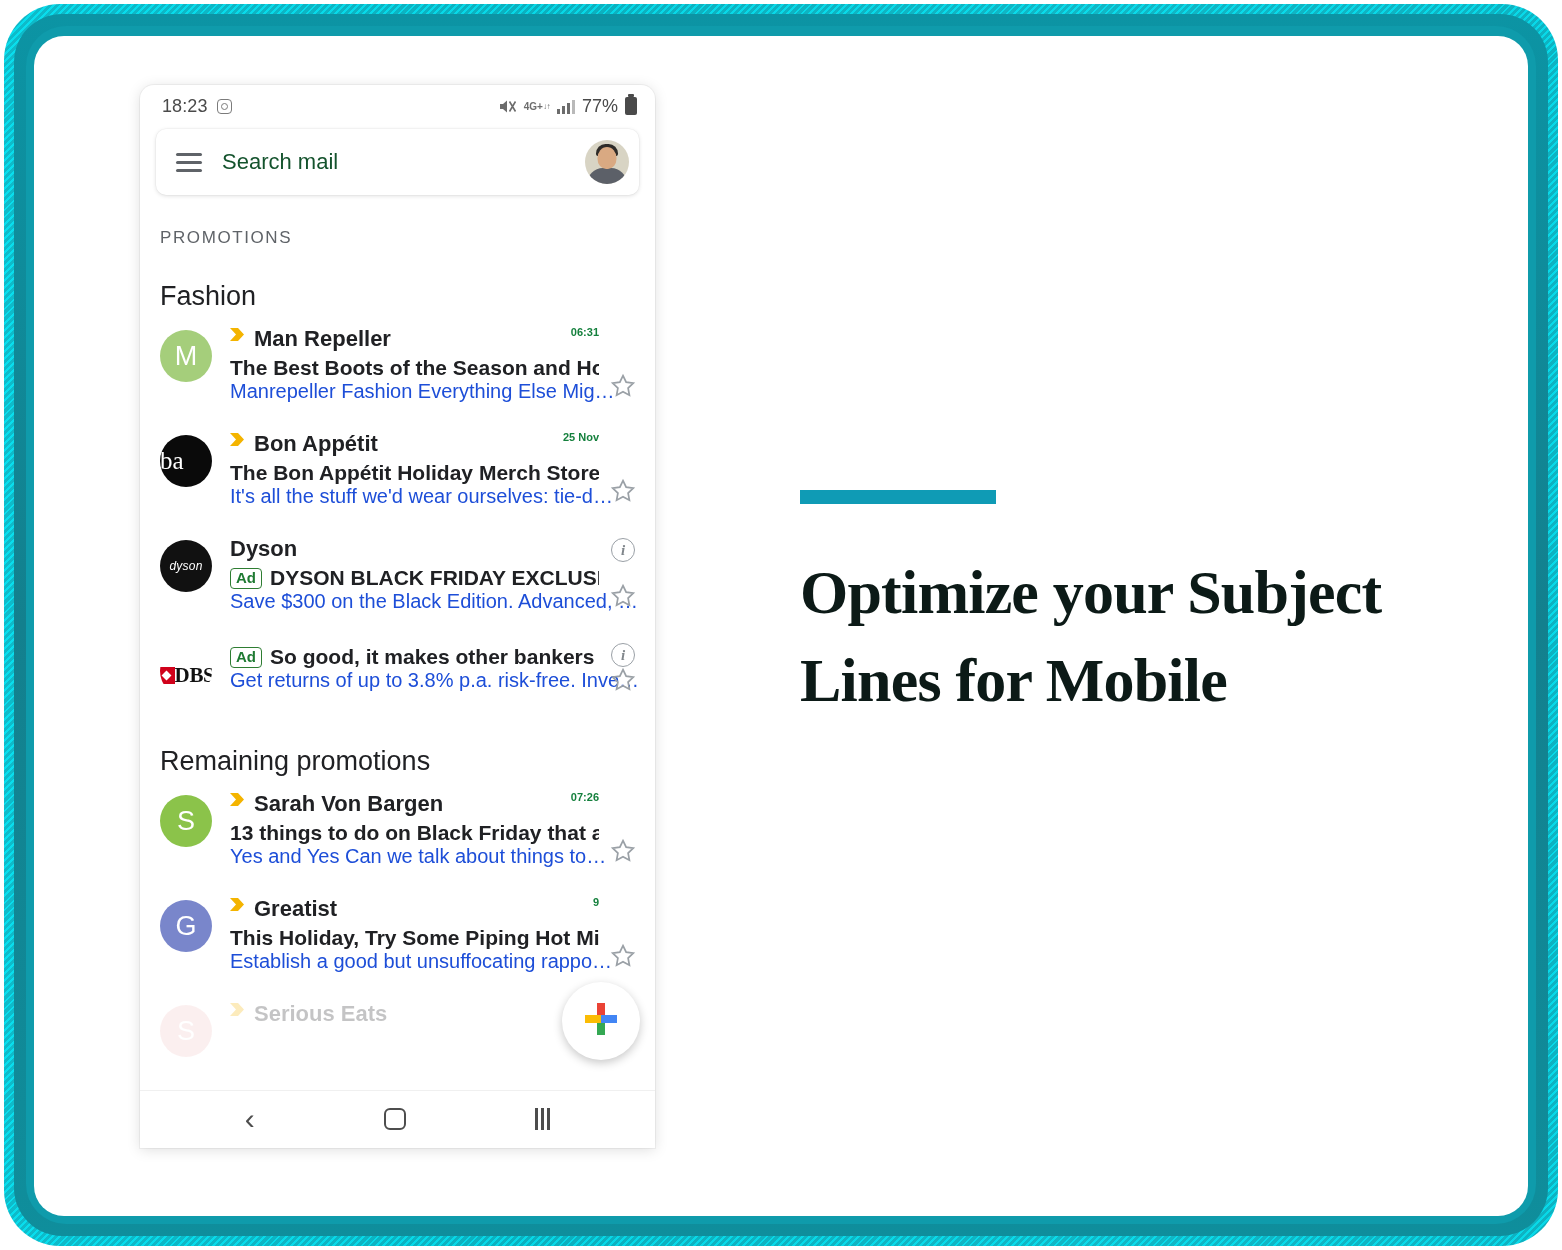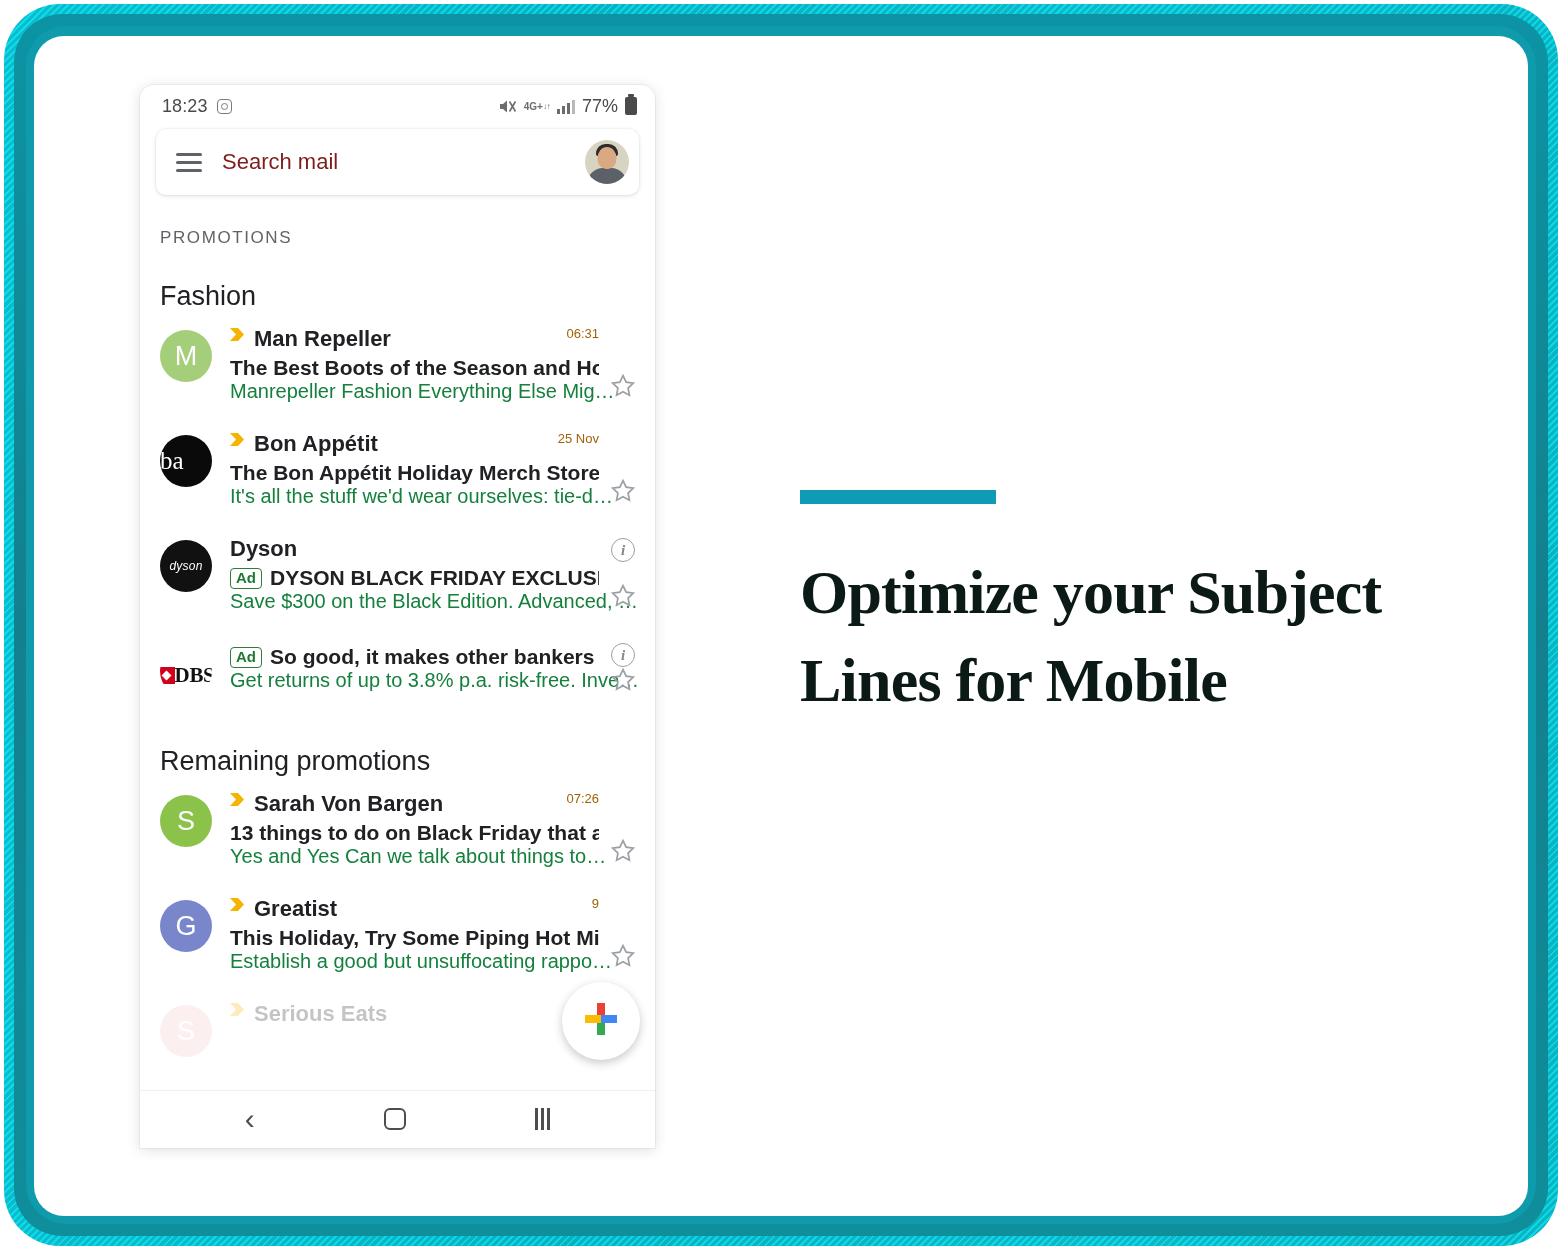--- a/index.html
+++ b/index.html
@@ -97,21 +97,21 @@
     height: 66px;
     background: #ffffff;
     border-radius: 10px;
     box-shadow: 0 1px 4px rgba(0,0,0,.13), 0 0 0 .5px rgba(0,0,0,.04);
     display: flex; align-items: center;
     padding: 0 10px 0 20px;
   }
   .hamburger { width: 26px; display: flex; flex-direction: column; gap: 5px; cursor: pointer; }
   .hamburger span { display:block; height: 3px; background: #5f6368; border-radius: 2px; }
   .search-placeholder {
-    margin-left: 20px; font-size: 22px; color: #7f1d1d; flex: 1;
+    margin-left: 20px; font-size: 22px; color: #14532d; flex: 1;
   }
   .avatar-photo {
     width: 44px; height: 44px; border-radius: 50%;
     background: #d8d4c4;
     position: relative; overflow: hidden; flex: 0 0 auto;
   }
   .avatar-photo .head {
     position:absolute; left:50%; top:7px; transform:translateX(-50%);
     width:19px; height:22px; border-radius:50% 50% 45% 45%;
     background:#d9a982;
@@ -158,38 +158,38 @@
     width: 0; height: 0; flex: 0 0 auto; margin-right: 8px;
     position: relative; width: 16px; height: 17px;
   }
   .chev svg { display: block; }
   .sender {
     font-size: 22px; font-weight: bold; color: #202124;
     white-space: nowrap; overflow: hidden; text-overflow: ellipsis;
   }
   .row-meta {
     margin-left: auto; padding-left: 10px;
-    font-size: 13px; font-weight: normal; color: #a16207; white-space: nowrap;
+    font-size: 11px; font-weight: bold; color: #15803d; white-space: nowrap;
   }
   .subject {
     margin-top: 4px;
     font-size: 21px; font-weight: bold; color: #202124;
     white-space: nowrap; overflow: hidden; text-overflow: ellipsis;
     display: flex; align-items: center;
   }
   .ad-badge {
     display: inline-block; flex: 0 0 auto;
     border: 1.5px solid #2e7d32; color: #1e7a32;
     font-size: 15px; font-weight: bold;
     border-radius: 4px; padding: 0px 5px 1px 5px;
     margin-right: 8px; line-height: 18px;
   }
   .snippet {
     margin-top: 4px;
-    font-size: 20px; color: #15803d;
+    font-size: 20px; color: #1d4ed8;
     white-space: nowrap; overflow: hidden; text-overflow: ellipsis;
   }
   .row-right {
     width: 40px; flex: 0 0 auto;
     display: flex; flex-direction: column; align-items: center;
     justify-content: flex-end; padding-bottom: 4px;
   }
   .star { width: 26px; height: 26px; }
   .info-i {
     width: 24px; height: 24px; border-radius: 50%;

